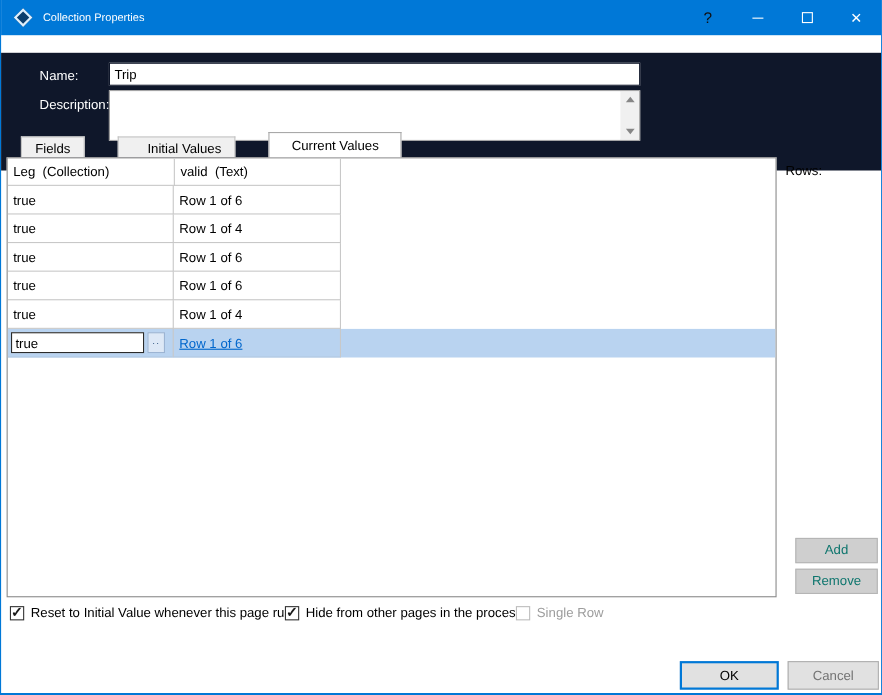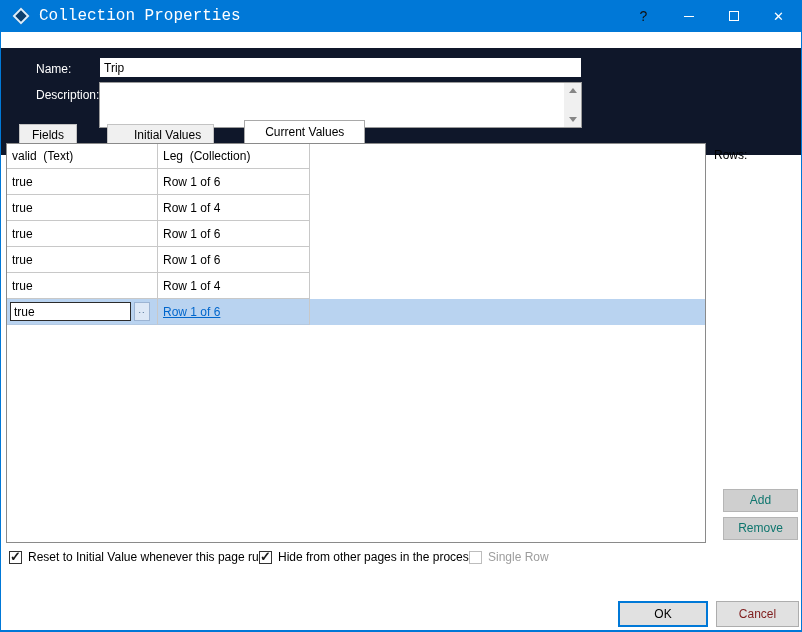--- a/index.html
+++ b/index.html
@@ -23,21 +23,21 @@
   .titlebar {
     position: absolute; left: 0; top: 0; width: 800px; height: 32px;
     background: #0078d7; color: #fff;
     display: flex; align-items: center;
   }
   .titlebar-icon {
     width: 12px; height: 12px; margin-left: 14px; margin-right: 12px;
     border: 2px solid #ddeefc; transform: rotate(45deg);
     background: #0c3f6e; flex: 0 0 auto;
   }
-  .titlebar-text { flex: 1 1 auto; font-size: 16px; font-family: Liberation Mono, monospace; }
+  .titlebar-text { flex: 1 1 auto; font-size: 10px; }
   .caption-btn {
     width: 45px; height: 32px; flex: 0 0 auto;
     display: flex; align-items: center; justify-content: center;
     color: #fff; cursor: default;
   }
   .caption-btn.help { color: #111; font-size: 14px; }
   .glyph-min { width: 10px; height: 1px; background: #fff; }
   .glyph-max { width: 10px; height: 10px; border: 1px solid #fff; }
   .glyph-close { font-size: 13px; }
   
@@ -132,21 +132,21 @@
   .check-item.disabled .cb-box { border-color: #bdbdbd; }
   .check-item.disabled .cb-label { color: #9d9d9d; }
   
   .ok-btn {
     position: absolute; left: 617px; top: 601px; width: 90px; height: 26px;
     background: #e1e1e1; border: 2px solid #0078d7; color: #000;
     font: 12px "Liberation Sans", sans-serif; text-align: center;
   }
   .cancel-btn {
     position: absolute; left: 715px; top: 601px; width: 83px; height: 26px;
-    background: #e1e1e1; border: 1px solid #adadad; color: #7f1d1d;
+    background: #e1e1e1; border: 1px solid #adadad; color: #737373;
     font: 12px "Liberation Sans", sans-serif; text-align: center;
   }
 </style>
 </head>
 <body>
 
 <div id="window">
 
   <div class="titlebar">
     <span class="titlebar-icon"></span>
@@ -189,22 +189,22 @@
     <div class="tab">
       <span>Initial Values</span>
     </div>
     <div class="tab active">
       <span>Current Values</span>
     </div>
   </div>
 
   <div class="table-wrap">
     <div class="trow header">
+      <div class="tcell c2">Leg  (Collection)</div>
       <div class="tcell c1">valid  (Text)</div>
-      <div class="tcell c2">Leg  (Collection)</div>
     </div>
 
     <div class="trow">
       <div class="tcell c1">true</div>
       <div class="tcell c2">Row 1 of 6</div>
     </div>
     <div class="trow">
       <div class="tcell c1">true</div>
       <div class="tcell c2">Row 1 of 4</div>
     </div>

